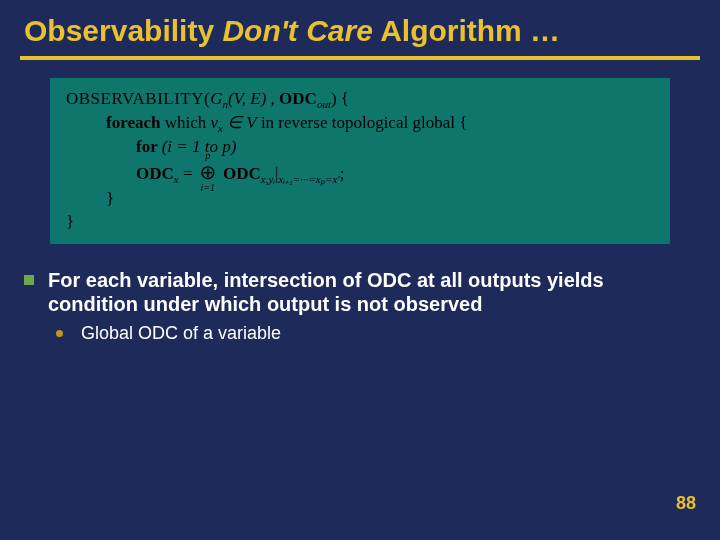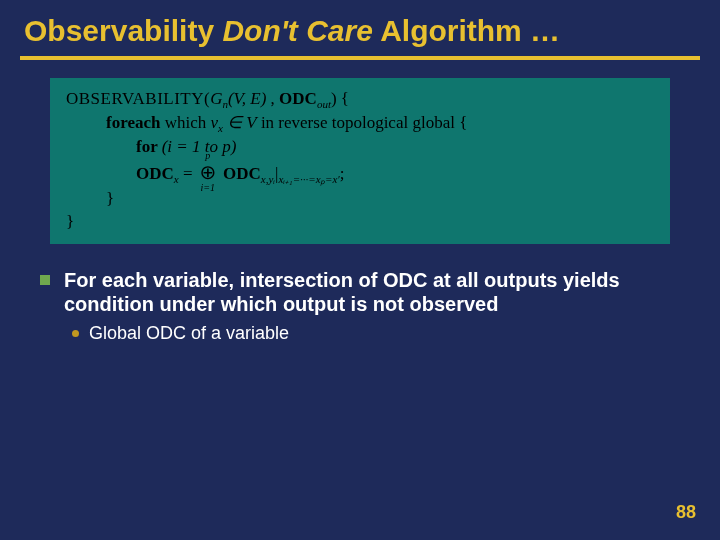--- a/index.html
+++ b/index.html
@@ -35,21 +35,21 @@
   .algobox .line { white-space: nowrap; }
   .algobox .sc { font-variant: small-caps; letter-spacing: 0.5px; }
   .algobox .bf { font-weight: bold; }
   .algobox .it { font-style: italic; }
   .algobox sub { font-size: 11px; vertical-align: sub; font-style: italic; }
   .ind1 { padding-left: 40px; }
   .ind2 { padding-left: 70px; }
   .ind3 { padding-left: 100px; }
   .bullets {
     color: #ffffff;
-    padding: 0 40px 0 40px;
+    padding: 0 40px 0 24px;
   }
   .bullets .item {
     display: flex;
     margin-bottom: 6px;
   }
   .bullets .sq {
     width: 10px;
     height: 10px;
     background: #70a84e;
     flex-shrink: 0;
@@ -74,24 +74,25 @@
     background: #c09820;
     border-radius: 50%;
     flex-shrink: 0;
     margin-top: 8px;
     margin-right: 10px;
   }
   .bullets .subtxt {
     font-size: 18px;
     font-weight: normal;
     line-height: 1.25;
+    margin-left: 8px;
   }
   .pagenum {
     position: absolute;
-    bottom: 17px;
+    bottom: 26px;
     right: 24px;
     color: #e8c030;
     font-size: 18px;
     font-weight: bold;
   }
   .subidx { font-size: 13px; vertical-align: sub; }
 </style>
 </head>
 <body>
 

